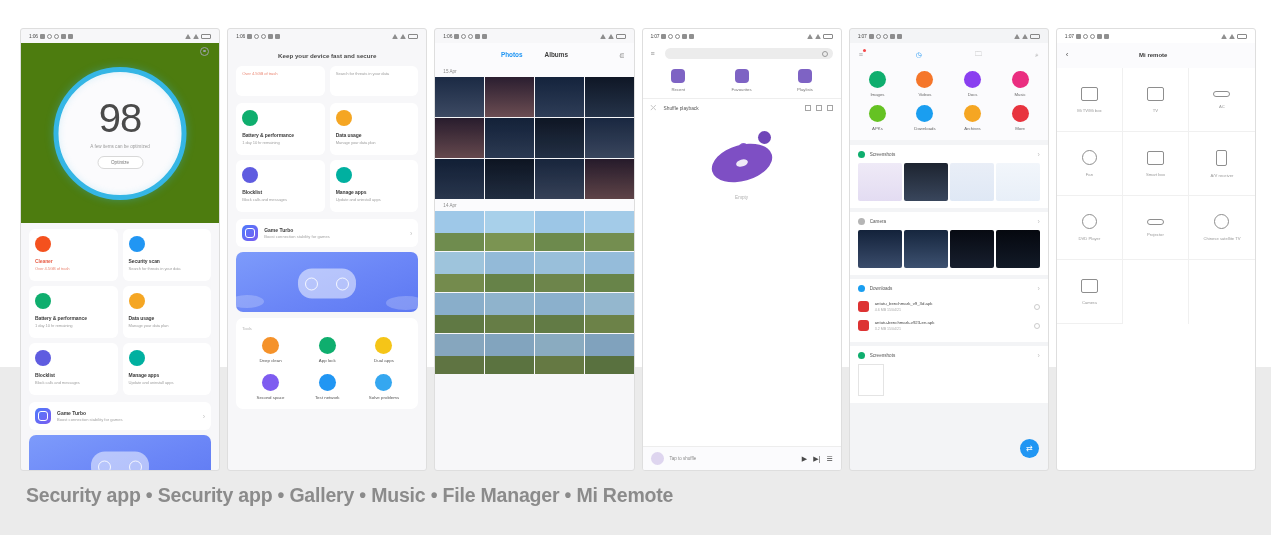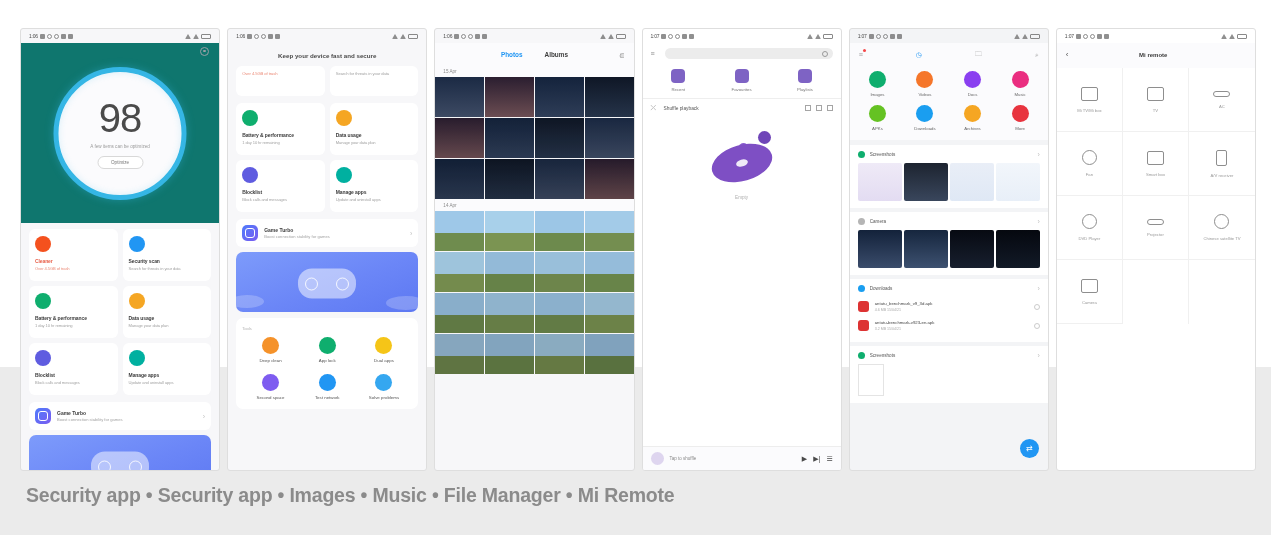--- a/index.html
+++ b/index.html
@@ -44,21 +44,21 @@
     width: 5px; height: 5px; background: #6b6b6b; border-radius: 1px;
     display: inline-block; opacity: .75;
   }
   .sb-ic.round { border-radius: 50%; background: none; border: 1px solid #6b6b6b; }
   .sb-ic.tri { width: 0; height: 0; background: none; border-left: 3px solid transparent;
                border-right: 3px solid transparent; border-bottom: 5px solid #6b6b6b; }
   .sb-batt { width: 10px; height: 5px; border: 1px solid #6b6b6b; border-radius: 1px; opacity:.8; }
 
   
   .blur-xs { font-size: 4.2px; color: #8d8d8d; letter-spacing: -0.1px; line-height: 1.35; }
-  .p1-top { background: #0f766e; height: 180px; position: relative; text-decoration: underline; }
+  .p1-top { background: #4d7c0f; height: 180px; position: relative; text-decoration: underline; }
   .gear {
     position: absolute; right: 10px; top: 4px; width: 9px; height: 9px;
     border: 1.4px solid #9aa0a6; border-radius: 50%;
   }
   .gear::after {
     content:""; position:absolute; left:2.2px; top:2.2px; width:2.2px; height:2.2px;
     background:#9aa0a6; border-radius:50%;
   }
   .ring-wrap { position: absolute; left: 50%; top: 24px; transform: translateX(-50%); }
   .ring {
@@ -679,14 +679,14 @@
             <div class="r-ic "></div>
             <div class="r-l">Camera</div>
           </div>
           <div class="r-item" style="border-bottom: none;"></div>
           <div class="r-item" style="border-bottom: none;"></div>
         </div>
     </div>
 
   </div>
 
-  <div class="caption">Security app • Security app • Images • Music • File Manager • Mi Remote</div>
+  <div class="caption">Security app • Security app • Gallery • Music • File Manager • Mi Remote</div>
 </div>
 
 </body></html>

